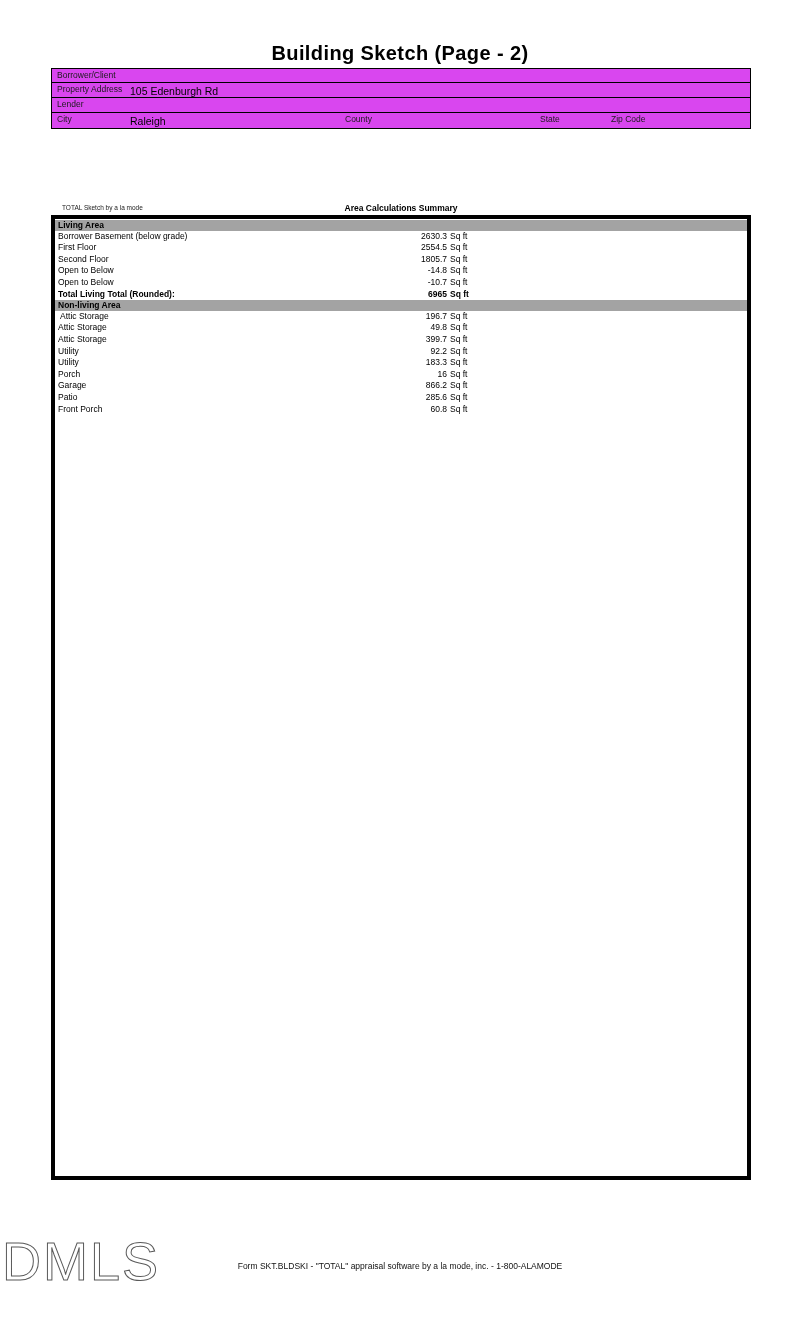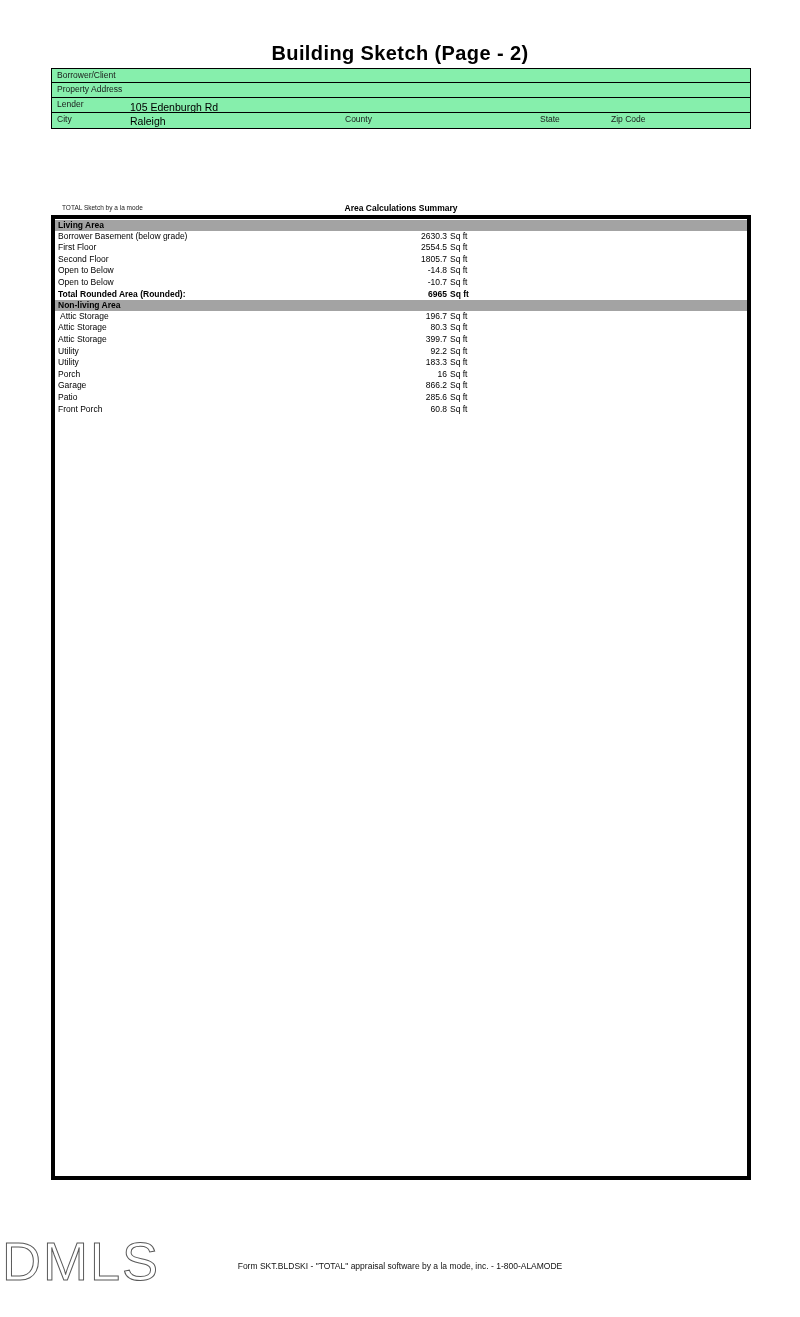--- a/index.html
+++ b/index.html
@@ -11,21 +11,21 @@
 
   
   .page-title {
     position:absolute; top:42px; left:0; width:800px; text-align:center;
     font-size:20px; font-weight:bold; letter-spacing:0.4px;
   }
 
   
   .header-table {
     position:absolute; left:51px; top:68px; width:698px;
-    border:1px solid #000; background:#86efac;
+    border:1px solid #000; background:#d946ef;
   }
   .ht-row { position:relative; border-bottom:1px solid #000; }
   .ht-row:last-child { border-bottom:none; }
   .ht-row-1 { height:13px; }
   .ht-row-2 { height:14px; }
   .ht-row-3 { height:15px; }
   .ht-row-4 { height:14px; }
   .ht-label {
     position:absolute; top:1px; font-size:8.5px; color:#1a1a1a; white-space:nowrap;
   }
@@ -76,21 +76,21 @@
 
 <div class="page-title">Building Sketch (Page - 2)</div>
 
 <div class="header-table">
   <div class="ht-row ht-row-1">
     <div class="ht-label" style="left:5px;">Borrower/Client</div>
     <div class="ht-value" style="left:78px;"></div>
   </div>
   <div class="ht-row ht-row-2">
     <div class="ht-label" style="left:5px;">Property Address</div>
-    <div class="ht-value" style="left:78px;margin-top:16px;">105 Edenburgh Rd</div>
+    <div class="ht-value" style="left:78px;">105 Edenburgh Rd</div>
   </div>
   <div class="ht-row ht-row-4">
     <div class="ht-label" style="left:5px;">Lender</div>
     <div class="ht-value" style="left:78px;"></div>
   </div>
   <div class="ht-row ht-row-3">
     <div class="ht-label" style="left:5px;">City</div>
     <div class="ht-value" style="left:78px;">Raleigh</div>
     <div class="ht-label" style="left:293px;">County</div>
     <div class="ht-value" style="left:345px;"></div>
@@ -123,33 +123,33 @@
   <div class="calc-row">
     <span class="row-label">Open to Below</span>
     <span class="row-val"><span class="num">-14.8</span><span class="unit">Sq ft</span></span>
   </div>
   <div class="calc-row">
     <span class="row-label">Open to Below</span>
     <span class="row-val"><span class="num">-10.7</span><span class="unit">Sq ft</span></span>
   </div>
 
   <div class="calc-row total-row">
-    <span class="row-label">Total Rounded Area (Rounded):</span>
+    <span class="row-label">Total Living Total (Rounded):</span>
     <span class="row-val"><span class="num">6965</span><span class="unit">Sq ft</span></span>
   </div>
 
   <div class="section-band" style="margin-top:0;">Non-living Area</div>
 
   <div class="calc-row indent">
     <span class="row-label">Attic Storage</span>
     <span class="row-val"><span class="num">196.7</span><span class="unit">Sq ft</span></span>
   </div>
   <div class="calc-row">
     <span class="row-label">Attic Storage</span>
-    <span class="row-val"><span class="num">80.3</span><span class="unit">Sq ft</span></span>
+    <span class="row-val"><span class="num">49.8</span><span class="unit">Sq ft</span></span>
   </div>
   <div class="calc-row">
     <span class="row-label">Attic Storage</span>
     <span class="row-val"><span class="num">399.7</span><span class="unit">Sq ft</span></span>
   </div>
   <div class="calc-row">
     <span class="row-label">Utility</span>
     <span class="row-val"><span class="num">92.2</span><span class="unit">Sq ft</span></span>
   </div>
   <div class="calc-row">

